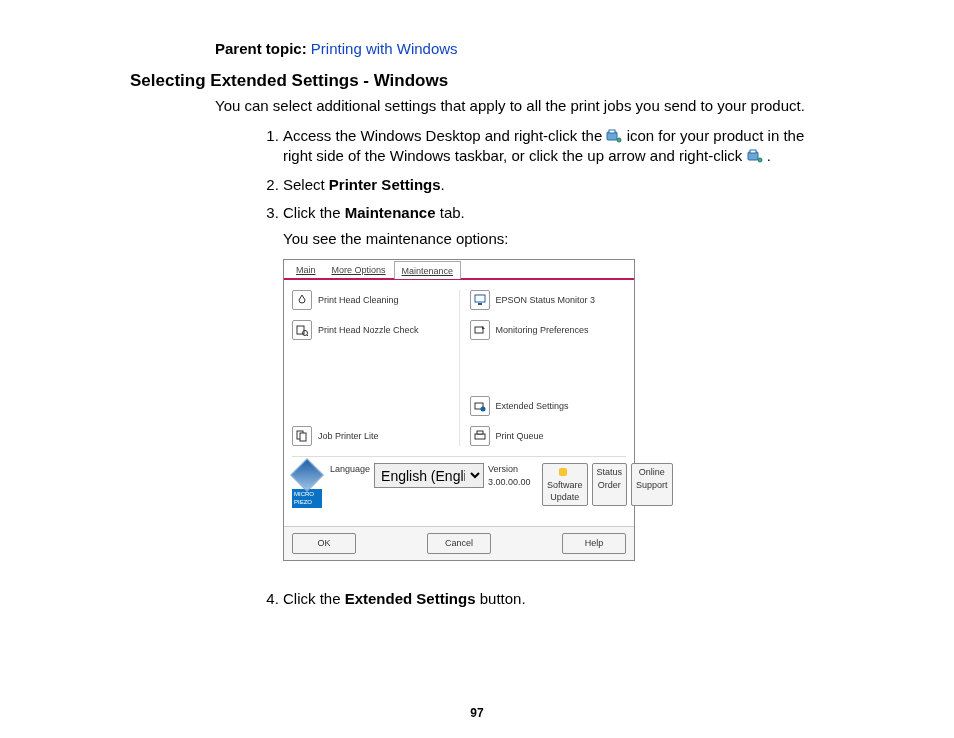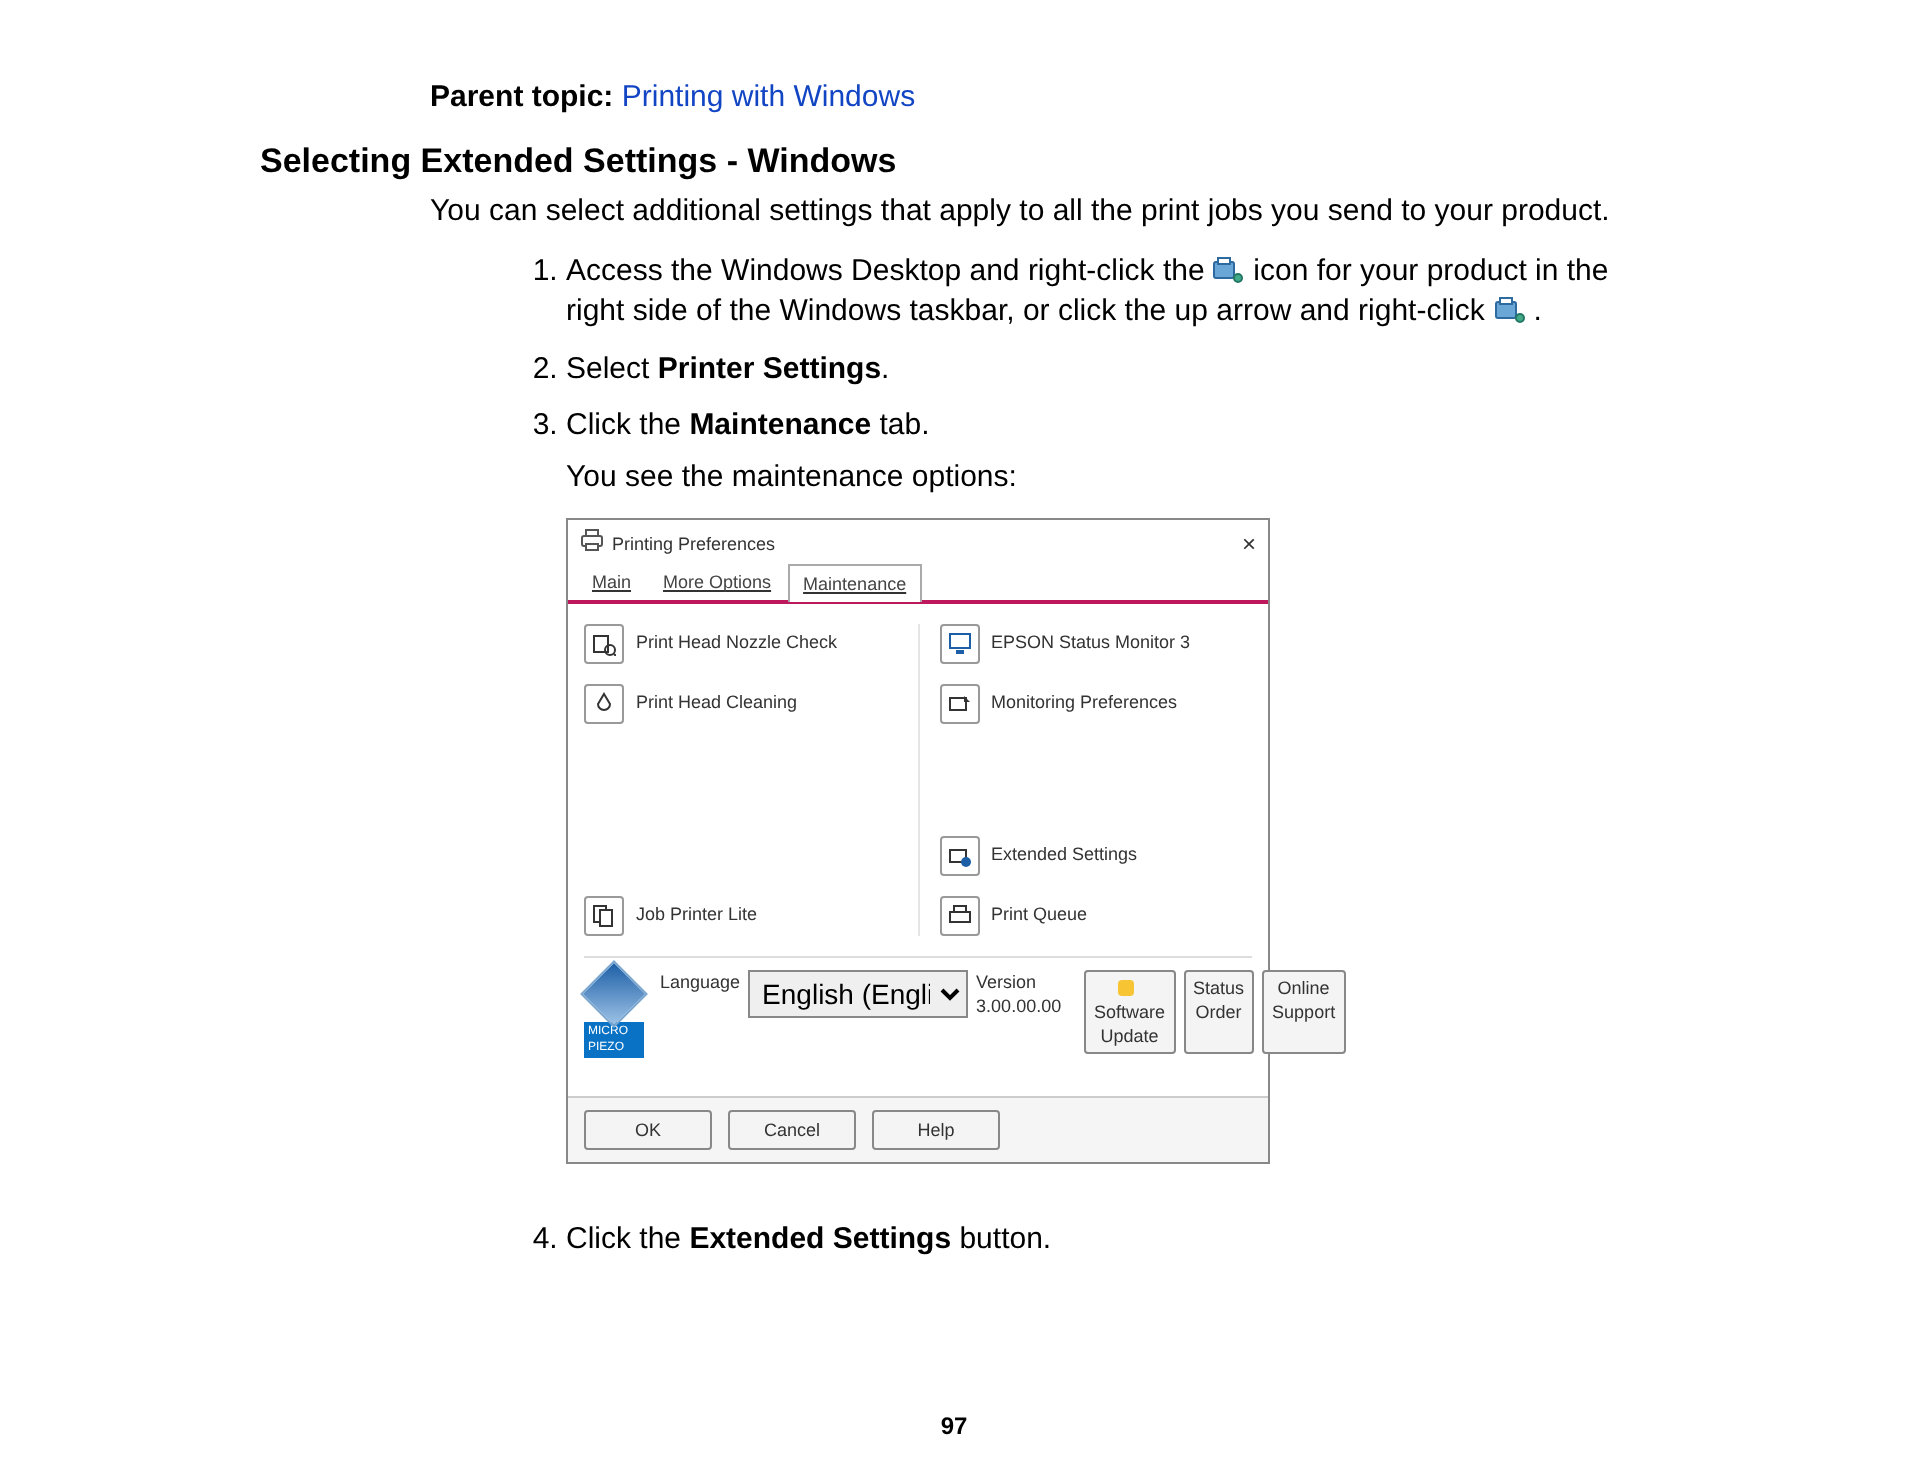--- a/index.html
+++ b/index.html
@@ -151,21 +151,21 @@
     padding: 2px 4px;
     text-align: center;
     border-radius: 2px;
   }
   .w-btn .dot {
     display:inline-block;width:8px;height:8px;border-radius:2px;
     background:#f7c433;margin-right:3px;vertical-align:-1px;
   }
   .dlg-footer {
     display: flex;
-    justify-content: flex-start;
+    justify-content: space-between;
     gap: 8px;
     padding: 6px 8px;
     border-top: 1px solid #ccc;
     background: #f5f5f5;
   }
   .dlg-footer .w-btn { width: 54px; padding: 3px 4px; }
 
   .page-number {
     position: absolute;
     left: 0; right: 0; bottom: 18px;
@@ -210,58 +210,45 @@
     </li>
     <li>
       <span>Select </span><b>Printer Settings</b><span>.</span>
     </li>
     <li>
       <span>Click the </span><b>Maintenance</b><span> tab.</span>
       <div class="note">You see the maintenance options:</div>
 
       
       <div class="dialog">
-        <div class="dlg-titlebar">
-          <div class="title">
-            <span>
-              <svg width="12" height="12" viewBox="0 0 12 12">
-                  <rect x="1" y="4" width="10" height="5" rx="1" fill="#fff" stroke="#555"></rect>
-                  <rect x="3" y="1" width="6" height="3" fill="#fff" stroke="#555"></rect>
-                  <rect x="3" y="8" width="6" height="3" fill="#fff" stroke="#555"></rect>
-                </svg>
-            </span>
-            <span>Printing Preferences</span>
-          </div>
-          <div class="dlg-close">×</div>
-        </div>
         <div class="dlg-tabs">
           <div class="dlg-tab">Main</div>
           <div class="dlg-tab">More Options</div>
           <div class="dlg-tab active">Maintenance</div>
         </div>
         <div class="dlg-body">
           <div class="cols">
             <div class="col">
               <div class="opt">
                 <span class="ic">
                     <svg width="12" height="12" viewBox="0 0 12 12">
+                      <path d="M6 1 L9 6 A3 3 0 1 1 3 6 Z" fill="#fff" stroke="#333"></path>
+                    </svg>
+                  </span>
+                <span>Print Head Cleaning</span>
+              </div>
+              <div class="opt">
+                <span class="ic">
+                    <svg width="12" height="12" viewBox="0 0 12 12">
                       <rect x="1" y="2" width="7" height="8" fill="#fff" stroke="#333"></rect>
                       <circle cx="9" cy="9" r="2.5" fill="none" stroke="#333"></circle>
                       <line x1="11" y1="11" x2="12" y2="12" stroke="#333"></line>
                     </svg>
                   </span>
                 <span>Print Head Nozzle Check</span>
-              </div>
-              <div class="opt">
-                <span class="ic">
-                    <svg width="12" height="12" viewBox="0 0 12 12">
-                      <path d="M6 1 L9 6 A3 3 0 1 1 3 6 Z" fill="#fff" stroke="#333"></path>
-                    </svg>
-                  </span>
-                <span>Print Head Cleaning</span>
               </div>
               <div class="spacer"></div>
               <div class="opt">
                 <span class="ic">
                     <svg width="12" height="12" viewBox="0 0 12 12">
                       <rect x="1" y="1" width="6" height="8" fill="#fff" stroke="#333"></rect>
                       <rect x="4" y="3" width="6" height="8" fill="#fff" stroke="#333"></rect>
                     </svg>
                   </span>
                 <span>Job Printer Lite</span>

